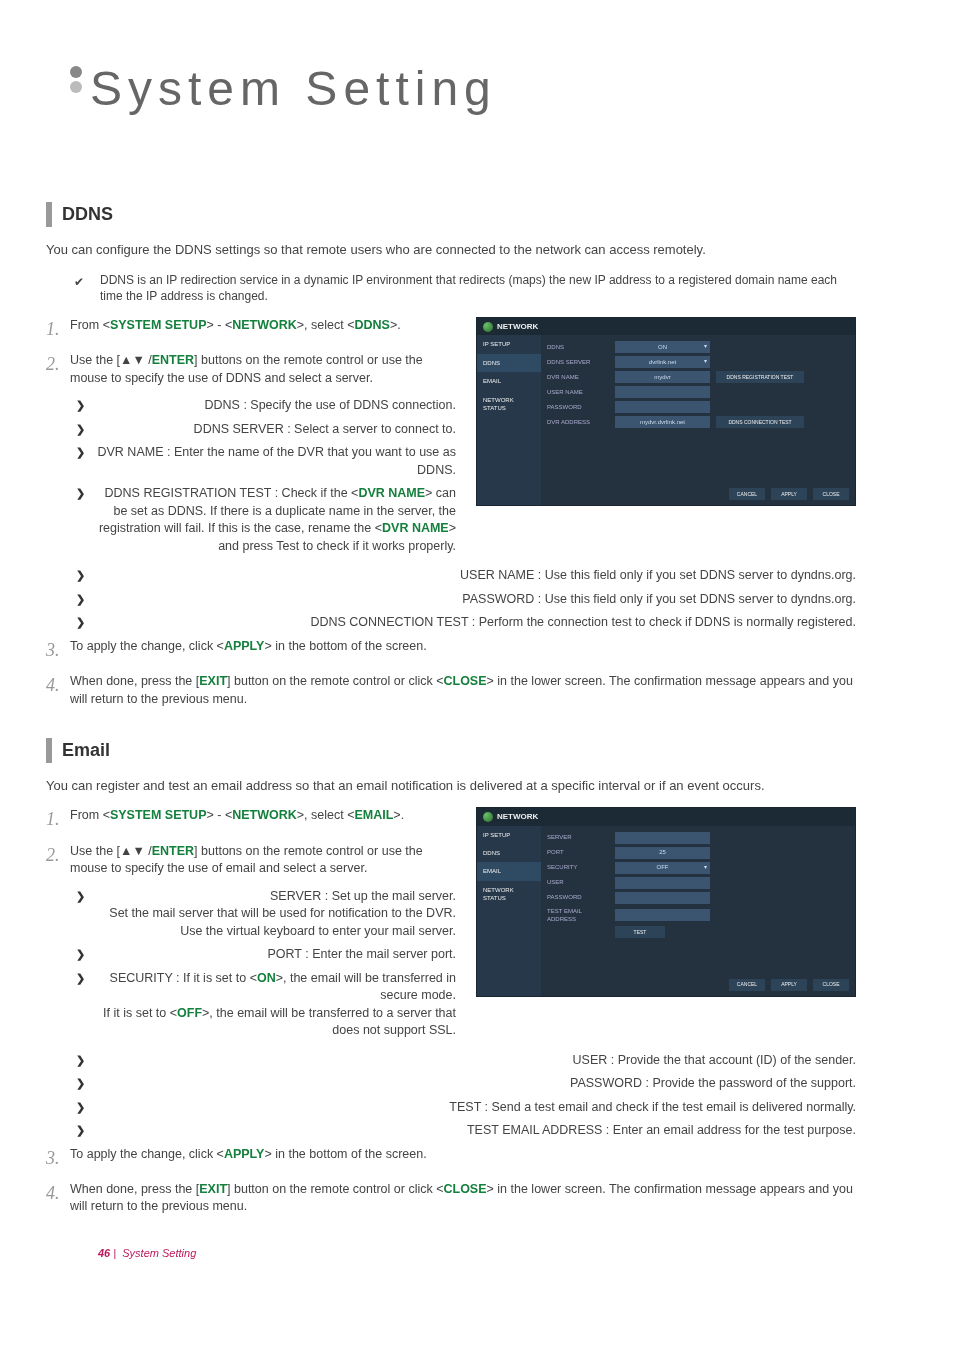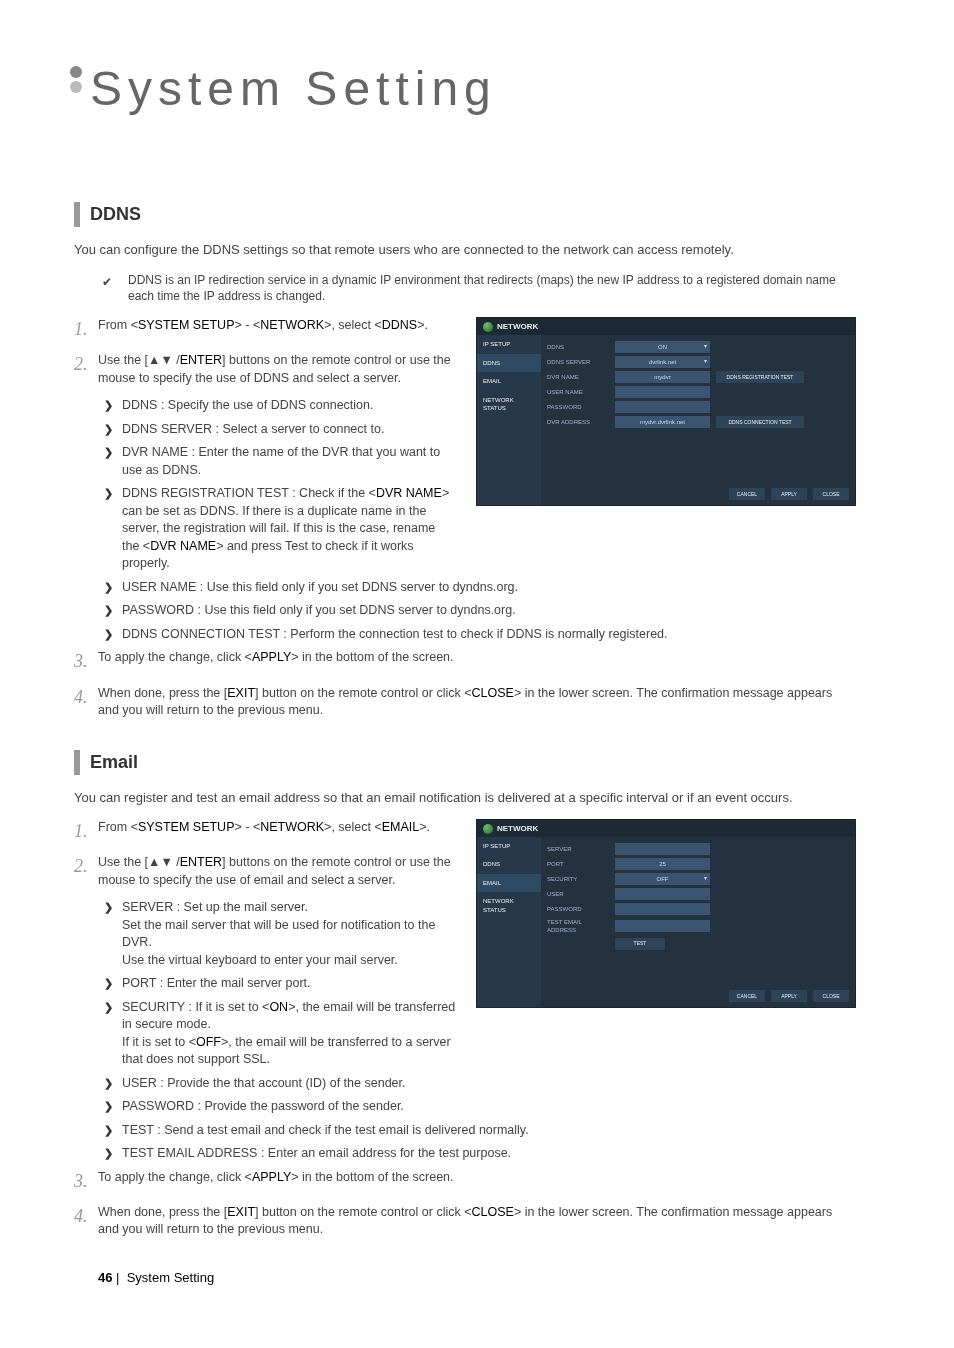--- a/index.html
+++ b/index.html
@@ -18,21 +18,21 @@
       font-weight: 300;
       letter-spacing: 6px;
       color: #666;
       padding: 55px 0 0 70px;
       font-family: "Helvetica Neue", Arial, sans-serif;
     }
     .title-dot { display:inline-block; vertical-align: top; margin-right: 8px; margin-top:8px;}
     .title-dot .d { width: 12px; height: 12px; border-radius: 50%; background: #999; margin: 3px 0; display:block;}
     .title-dot .d1 { background: #888; }
     .title-dot .d2 { background: #bbb; }
-    .content { padding: 50px 98px 0 74px; }
+    .content { padding: 50px 98px 0 46px; }
     .section-h {
       font-size: 18px;
       font-weight: bold;
       color: #333;
       border-left: 6px solid #999;
       padding-left: 10px;
       margin: 30px 0 14px 0;
     }
     .intro { margin: 0 0 12px 0; color:#444; }
     .tip {
@@ -41,21 +41,21 @@
       margin-bottom: 12px;
       font-size: 12px;
       color:#444;
     }
     .tip .check {
       position:absolute; left:28px; top:2px;
     }
     .step { display:flex; margin-bottom:10px; }
     .step-num { font-family: Georgia, "Times New Roman", serif; font-style: italic; font-size:18px; color:#999; width:24px; flex-shrink:0; }
     .step-body { flex:1; font-size:12.5px; color:#444; }
-    .bullets { margin-left: 30px; margin-top:0;}
+    .bullets { margin-left: 30px; margin-top:6px;text-align:right;}
     .bullets li { list-style: none; position:relative; padding-left: 18px; margin-bottom:6px; font-size:12.5px; color:#444;}
     .bullets li::before { content:"❯"; position:absolute; left:0; top:1px; font-size:11px; color:#333; font-weight:bold;}
     .row { display:flex; gap: 20px; }
     .left-col { flex:1; min-width: 360px;}
     .right-col { flex-shrink:0; }
     .screenshot {
       width: 380px;
       background:#243240;
       border: 1px solid #1a2530;
       font-size: 7px;
@@ -72,25 +72,26 @@
     .s-row { display:flex; align-items:center; margin-bottom:3px; gap:6px;}
     .s-label { width:62px; font-size:6px; text-transform:uppercase; color:#aac;}
     .s-field { background:#3b5570; height:12px; width:95px; font-size:6px; display:flex; align-items:center; justify-content:center; color:#cde;}
     .s-sel { position:relative;}
     .s-sel::after { content:"▾"; position:absolute; right:3px; top:1px; font-size:6px;}
     .s-btn { background:#2d4358; height:12px; width:88px; font-size:5px; display:flex; align-items:center; justify-content:center; text-transform:uppercase;}
     .s-footer { position:absolute; right:6px; bottom:5px; display:flex; gap:6px;}
     .s-fbtn { background:#2d4358; width:36px; height:12px; font-size:5px; display:flex; align-items:center; justify-content:center; text-transform:uppercase;}
     .page-footer {
       padding: 20px 0 0 98px;
-      font-size:13px;
-      color:#000000;
+      font-size:11px;
+      color:#be185d;
+      font-style:italic;
     }
     .page-footer .pnum { font-weight:bold; }
-    b { font-weight:normal; color:#000000;}
+    b { font-weight:bold; color:#15803d;}
     .globe { width:10px; height:10px; border-radius:50%; background: radial-gradient(circle at 30% 30%, #6ac06a, #2a6b2a); display:inline-block;}
   </style>
 </head>
 <body>
 
 <div class="page-title">
   <span class="title-dot"><span class="d d1"></span><span class="d d2"></span></span><span>System Setting</span>
 </div>
 
 <div class="content">
@@ -254,21 +255,21 @@
           <div class="s-fbtn">CANCEL</div>
           <div class="s-fbtn">APPLY</div>
           <div class="s-fbtn">CLOSE</div>
         </div>
       </div>
     </div>
   </div>
 
   <ul class="bullets">
     <li>USER : Provide the that account (ID) of the sender.</li>
-    <li>PASSWORD : Provide the password of the sender.</li>
+    <li>PASSWORD : Provide the password of the support.</li>
     <li>TEST : Send a test email and check if the test email is delivered normally.</li>
     <li>TEST EMAIL ADDRESS : Enter an email address for the test purpose.</li>
   </ul>
   <div class="step">
     <div class="step-num">3.</div>
     <div class="step-body"><span>To apply the change, click &lt;</span><b>APPLY</b><span>&gt; in the bottom of the screen.</span></div>
   </div>
   <div class="step">
     <div class="step-num">4.</div>
     <div class="step-body"><span>When done, press the [</span><b>EXIT</b><span>] button on the remote control or click &lt;</span><b>CLOSE</b><span>&gt; in the lower screen. The confirmation message appears and you will return to the previous menu.</span></div>

